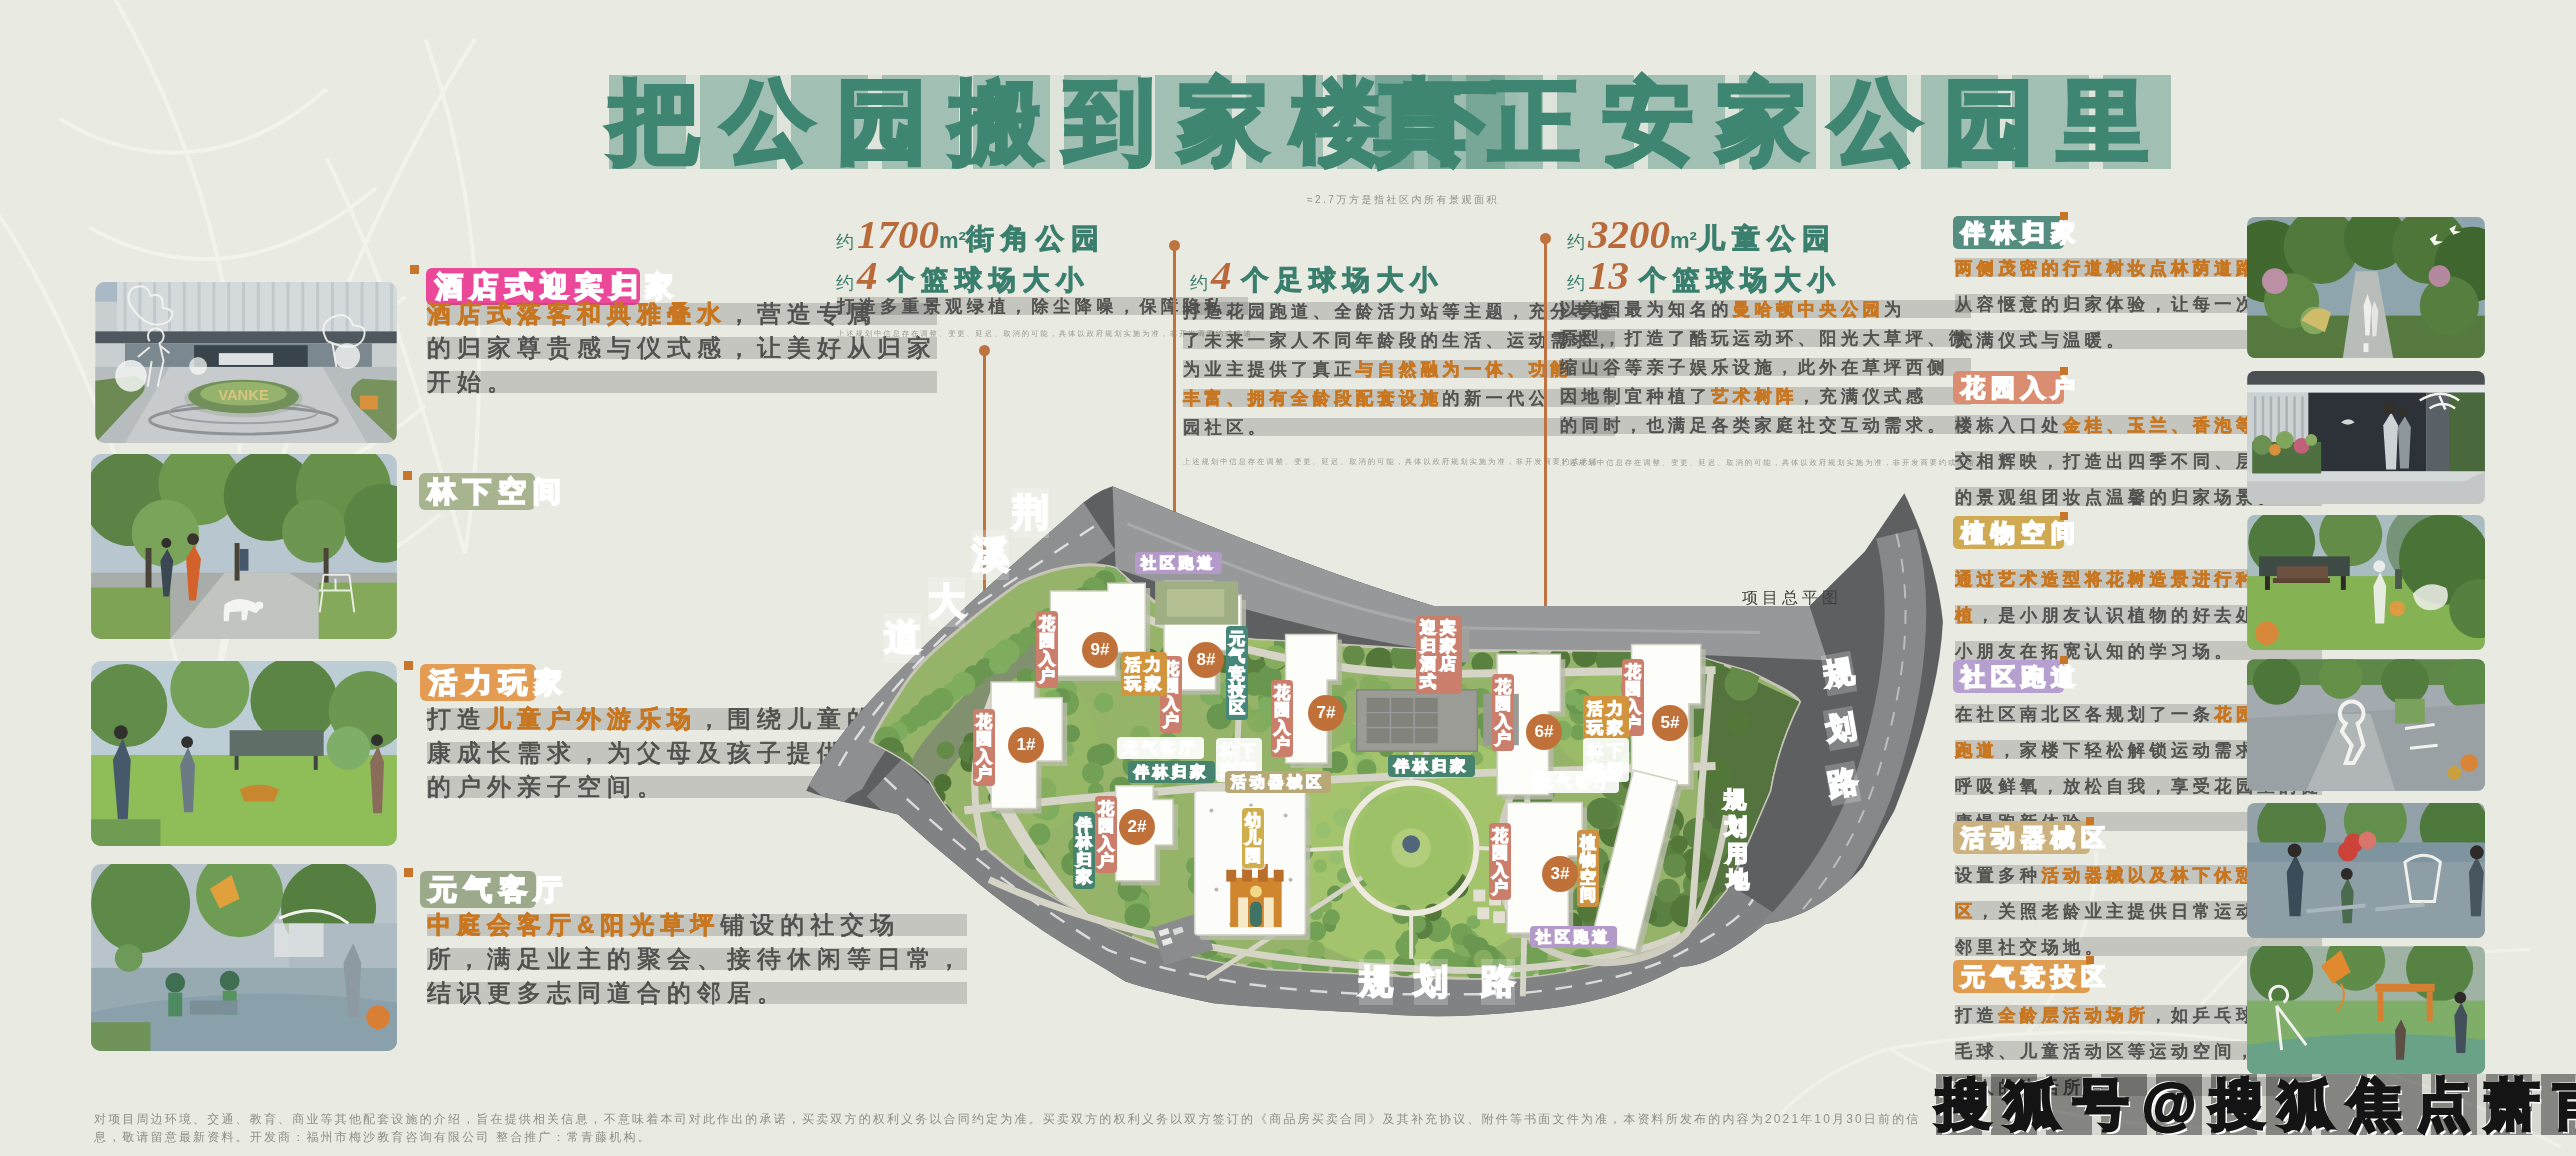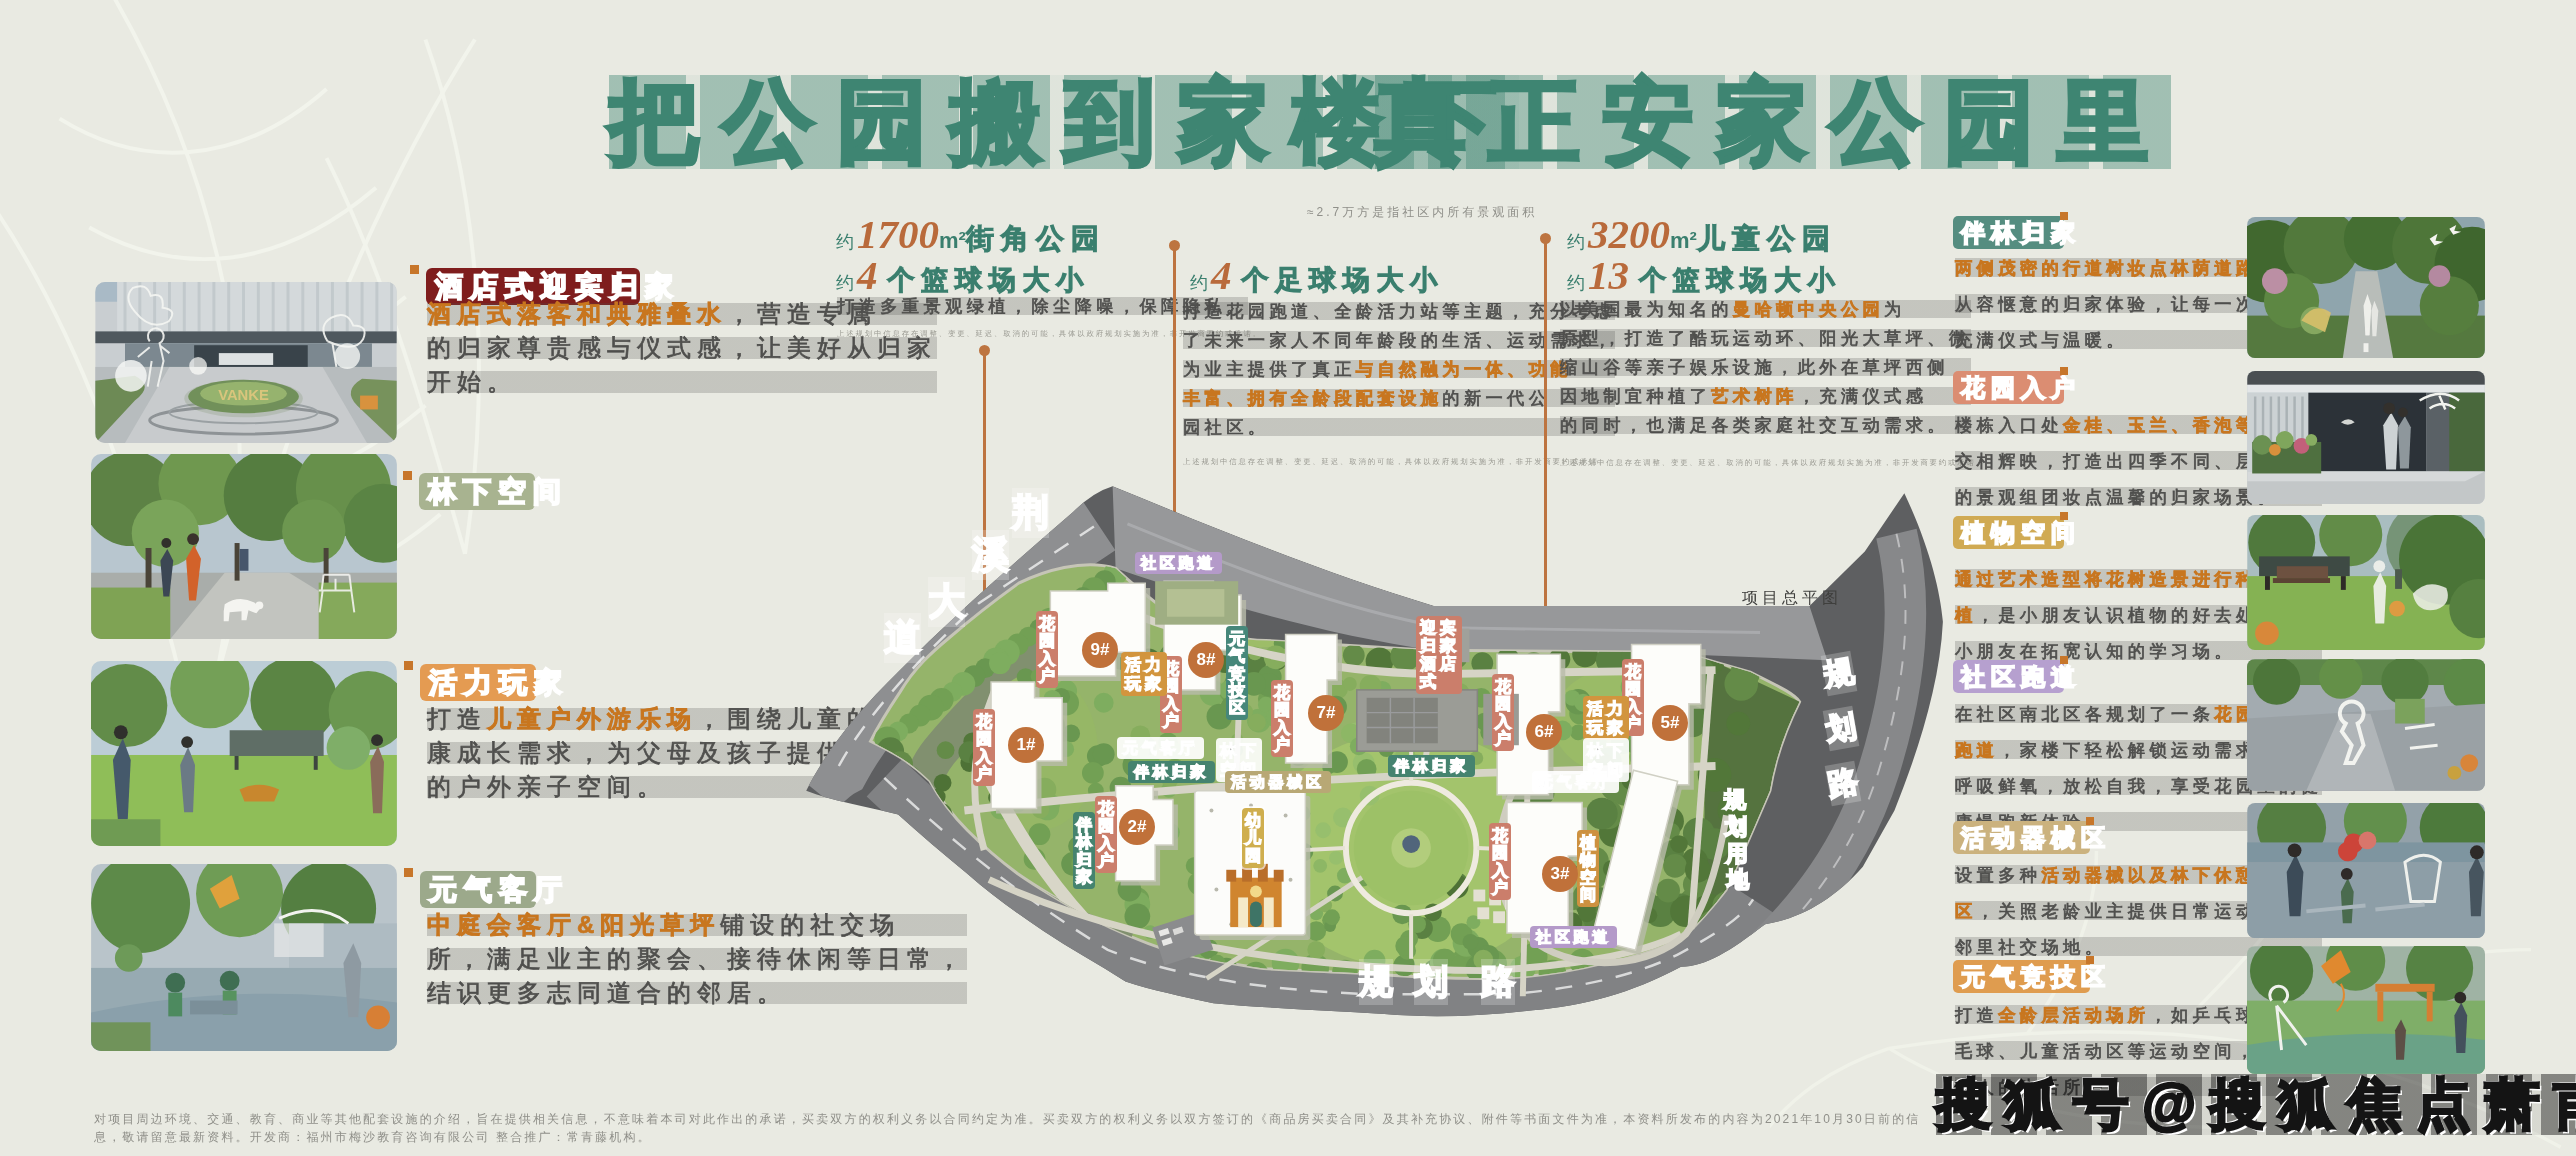--- a/index.html
+++ b/index.html
@@ -147,21 +147,21 @@
 <circle cx="140" cy="118" r="10" fill="#3f6e52"></circle>
 <rect x="133" y="128" width="14" height="24" fill="#57935f"></rect>
 <rect x="100" y="138" width="48" height="14" fill="#7b8f99"></rect>
 <circle cx="38" cy="95" r="14" fill="#6d9a58"></circle>
 <path d="M255,100 l10,-20 8,20 -3,55 -10,0 Z" fill="#8e9aa2"></path>
 <rect x="0" y="160" width="60" height="29" fill="#70935a"></rect>
 <circle cx="290" cy="155" r="12" fill="#d77f35"></circle>
 </svg></div>
 
 <div class="mk" style="left:410px;top:265px"></div>
-<div class="hd" style="left:426px;top:268px;width:205px;background:#7f1d1d">酒店式迎宾归家</div>
+<div class="hd" style="left:426px;top:268px;width:205px;background:#ec4899">酒店式迎宾归家</div>
 <div class="para p24" style="left:427px;top:297px"><span class="o">酒店式落客和典雅叠水</span>，营造专属<br>的归家尊贵感与仪式感，让美好从归家<br>开始。</div>
 
 <div class="mk" style="left:403px;top:471px"></div>
 <div class="hd" style="left:419px;top:473px;width:107px;background:#a8b390">林下空间</div>
 
 <div class="mk" style="left:404px;top:661px"></div>
 <div class="hd" style="left:420px;top:664px;width:107px;background:#e49b52">活力玩家</div>
 <div class="para p24" style="left:427px;top:702px">打造<span class="o">儿童户外游乐场</span>，围绕儿童的健<br>康成长需求，为父母及孩子提供了惬意<br>的户外亲子空间。</div>
 
 <div class="mk" style="left:404px;top:868px"></div>
@@ -170,21 +170,21 @@
 
 <div class="abs" style="left:836px;top:210px;white-space:nowrap"><span class="yue">约</span><span class="num">1700</span><span class="sq">m²</span><span class="tg">街角公园</span></div>
 <div class="abs" style="left:836px;top:251px;white-space:nowrap"><span class="yue">约</span><span class="num">4</span><span class="tg" style="font-size:27px;margin-left:10px">个篮球场大小</span></div>
 <div class="para p17" style="left:837px;top:292px">打造多重景观绿植，除尘降噪，保障隐私。</div>
 <div class="fine" style="left:837px;top:329px;font-size:7.4px">上述规划中信息存在调整、变更、延迟、取消的可能，具体以政府规划实施为准，非开发商要约或承诺。</div>
 
 <div class="dot" style="left:979px;top:345px"></div>
 <div class="lead" style="left:983px;top:352px;height:293px"></div>
 <div class="dot" style="left:979px;top:642px"></div>
 
-<div class="fine" style="left:1307px;top:204px;font-size:12px;color:#8f8f89">≈2.7万方是指社区内所有景观面积</div>
+<div class="fine" style="left:1307px;top:193px;font-size:10px;color:#8f8f89">≈2.7万方是指社区内所有景观面积</div>
 <div class="abs" style="left:1190px;top:251px;white-space:nowrap"><span class="yue">约</span><span class="num">4</span><span class="tg" style="font-size:27px;margin-left:10px">个足球场大小</span></div>
 <div class="para p17" style="left:1183px;top:297px">打造花园跑道、全龄活力站等主题，充分考虑<br>了未来一家人不同年龄段的生活、运动需求，<br>为业主提供了真正<span class="o">与自然融为一体、功能</span><br><span class="o">丰富、拥有全龄段配套设施</span>的新一代公<br>园社区。</div>
 <div class="fine" style="left:1183px;top:457px;font-size:7.4px">上述规划中信息存在调整、变更、延迟、取消的可能，具体以政府规划实施为准，非开发商要约或承诺。</div>
 
 <div class="dot" style="left:1169px;top:240px"></div>
 <div class="lead" style="left:1173px;top:247px;height:483px"></div>
 
 <div class="abs" style="left:1567px;top:210px;white-space:nowrap"><span class="yue">约</span><span class="num">3200</span><span class="sq">m²</span><span class="tg">儿童公园</span></div>
 <div class="abs" style="left:1567px;top:251px;white-space:nowrap"><span class="yue">约</span><span class="num">13</span><span class="tg" style="font-size:27px;margin-left:10px">个篮球场大小</span></div>
 <div class="para p17" style="left:1560px;top:295px">以美国最为知名的<span class="o">曼哈顿中央公园</span>为<br>原型，打造了酷玩运动环、阳光大草坪、微<br>缩山谷等亲子娱乐设施，此外在草坪西侧<br>因地制宜种植了<span class="o">艺术树阵</span>，充满仪式感<br>的同时，也满足各类家庭社交互动需求。</div>

